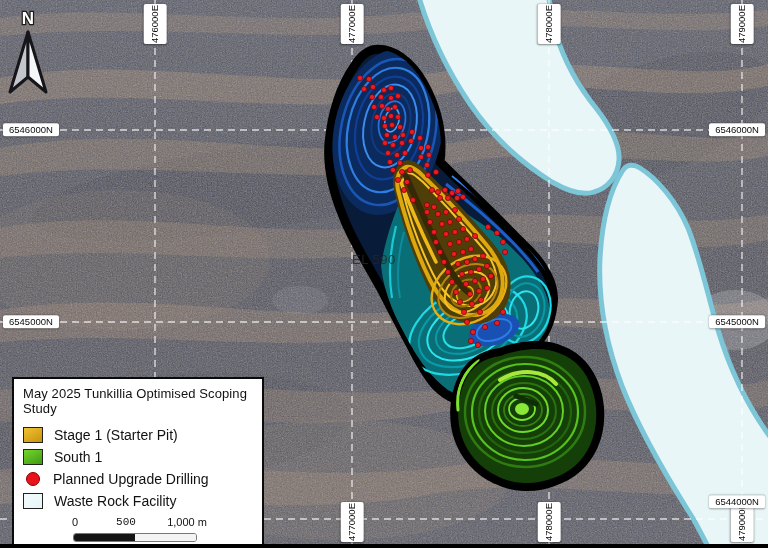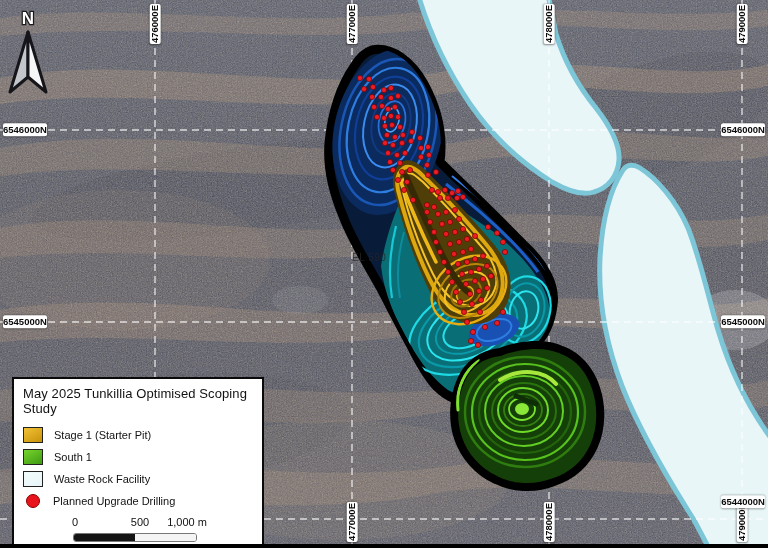--- a/index.html
+++ b/index.html
@@ -1,39 +1,39 @@
 <!DOCTYPE html>
 <html><head>
 <meta charset="utf-8">
 <style>
   html,body{margin:0;padding:0;background:#222;}
   .stage{position:relative;width:768px;height:548px;overflow:hidden;
          font-family:"Liberation Sans",sans-serif;background:#50525e;}
   .stage svg{position:absolute;left:0;top:0;}
   
-  .pill{position:absolute;background:#ffffff;color:#0a0a0a;font-size:9.5px;font-weight:700;
-        padding:1px 0;border-radius:2px;white-space:nowrap;line-height:1.2;
+  .pill{position:absolute;background:#ffffff;color:#0a0a0a;font-size:9.5px;font-weight:400;
+        padding:1px 6px;border-radius:2px;white-space:nowrap;line-height:1.2;
         box-shadow:0 0 2px rgba(0,0,0,.45);z-index:6;}
   .pill.vert{writing-mode:vertical-rl;}
   
   .north{position:absolute;left:48px;top:12px;width:60px;height:98px;z-index:5;}
   
-  .el-label{position:absolute;left:352px;top:252px;font-size:10px;color:#262626;
+  .el-label{position:absolute;left:352px;top:252px;font-size:13px;color:#262626;
             opacity:.8;letter-spacing:.5px;z-index:4;}
   
   .legend{position:absolute;left:12px;top:332px;width:252px;height:204px;background:#ffffff;
           border:2.5px solid #0a0a0a;box-sizing:border-box;padding:7px 9px;z-index:8;color:#111;margin-top:45px;}
   .legend-title{font-size:13px;margin-bottom:8px;letter-spacing:.1px;}
   .lrow{display:flex;align-items:center;gap:11px;height:22px;}
   .swatch{width:20px;height:16px;border:1.2px solid #222;flex:0 0 auto;box-sizing:border-box;}
   .swatch.circle{width:14px;height:14px;border-radius:50%;border:1px solid #8a0000;margin-left:3px;margin-right:2px;}
-  .llabel{font-size:11px;}
+  .llabel{font-size:14px;}
   .scalebar{position:relative;height:36px;margin-top:3px;}
   .tick{position:absolute;top:1px;font-size:11px;transform:translateX(-50%);}
-  .t0{left:52px;} .t1{left:117px;} .t2{left:164px;}
+  .t0{left:52px;} .t1{left:103px;font-family:Liberation Mono, monospace;} .t2{left:164px;}
   .bar{position:absolute;left:50px;top:18px;width:122px;height:7px;border:1px solid #777;
        border-radius:3px;overflow:hidden;display:flex;}
   .bar-left{width:50%;height:100%;background:#141414;}
   .bar-right{width:50%;height:100%;background:#f4f4f4;}
   .bottom-edge{position:absolute;left:0;bottom:0;width:768px;height:4px;background:#000;z-index:9;}
 </style>
 </head>
 <body>
 
 <div class="stage">
@@ -308,26 +308,26 @@
     <div class="legend-title">May 2025 Tunkillia Optimised Scoping Study</div>
     <div class="lrow">
       <span class="swatch" style="background: linear-gradient(150deg, rgb(242, 194, 53), rgb(199, 146, 11));"></span>
       <span class="llabel">Stage 1 (Starter Pit)</span>
     </div>
     <div class="lrow">
       <span class="swatch" style="background: linear-gradient(150deg, rgb(118, 213, 46), rgb(63, 154, 18));"></span>
       <span class="llabel">South 1</span>
     </div>
     <div class="lrow">
+      <span class="swatch circle" style="background: rgb(232, 19, 27);"></span>
+      <span class="llabel">Planned Upgrade Drilling</span>
+    </div>
+    <div class="lrow">
       <span class="swatch" style="background: linear-gradient(150deg, rgb(242, 251, 252), rgb(231, 245, 248));"></span>
       <span class="llabel">Waste Rock Facility</span>
-    </div>
-    <div class="lrow">
-      <span class="swatch circle" style="background: rgb(232, 19, 27);"></span>
-      <span class="llabel">Planned Upgrade Drilling</span>
     </div>
     <div class="scalebar">
       <span class="tick t0">0</span>
       <span class="tick t1">500</span>
       <span class="tick t2">1,000 m</span>
       <div class="bar">
         <div class="bar-left"></div>
         <div class="bar-right"></div>
       </div>
     </div>

